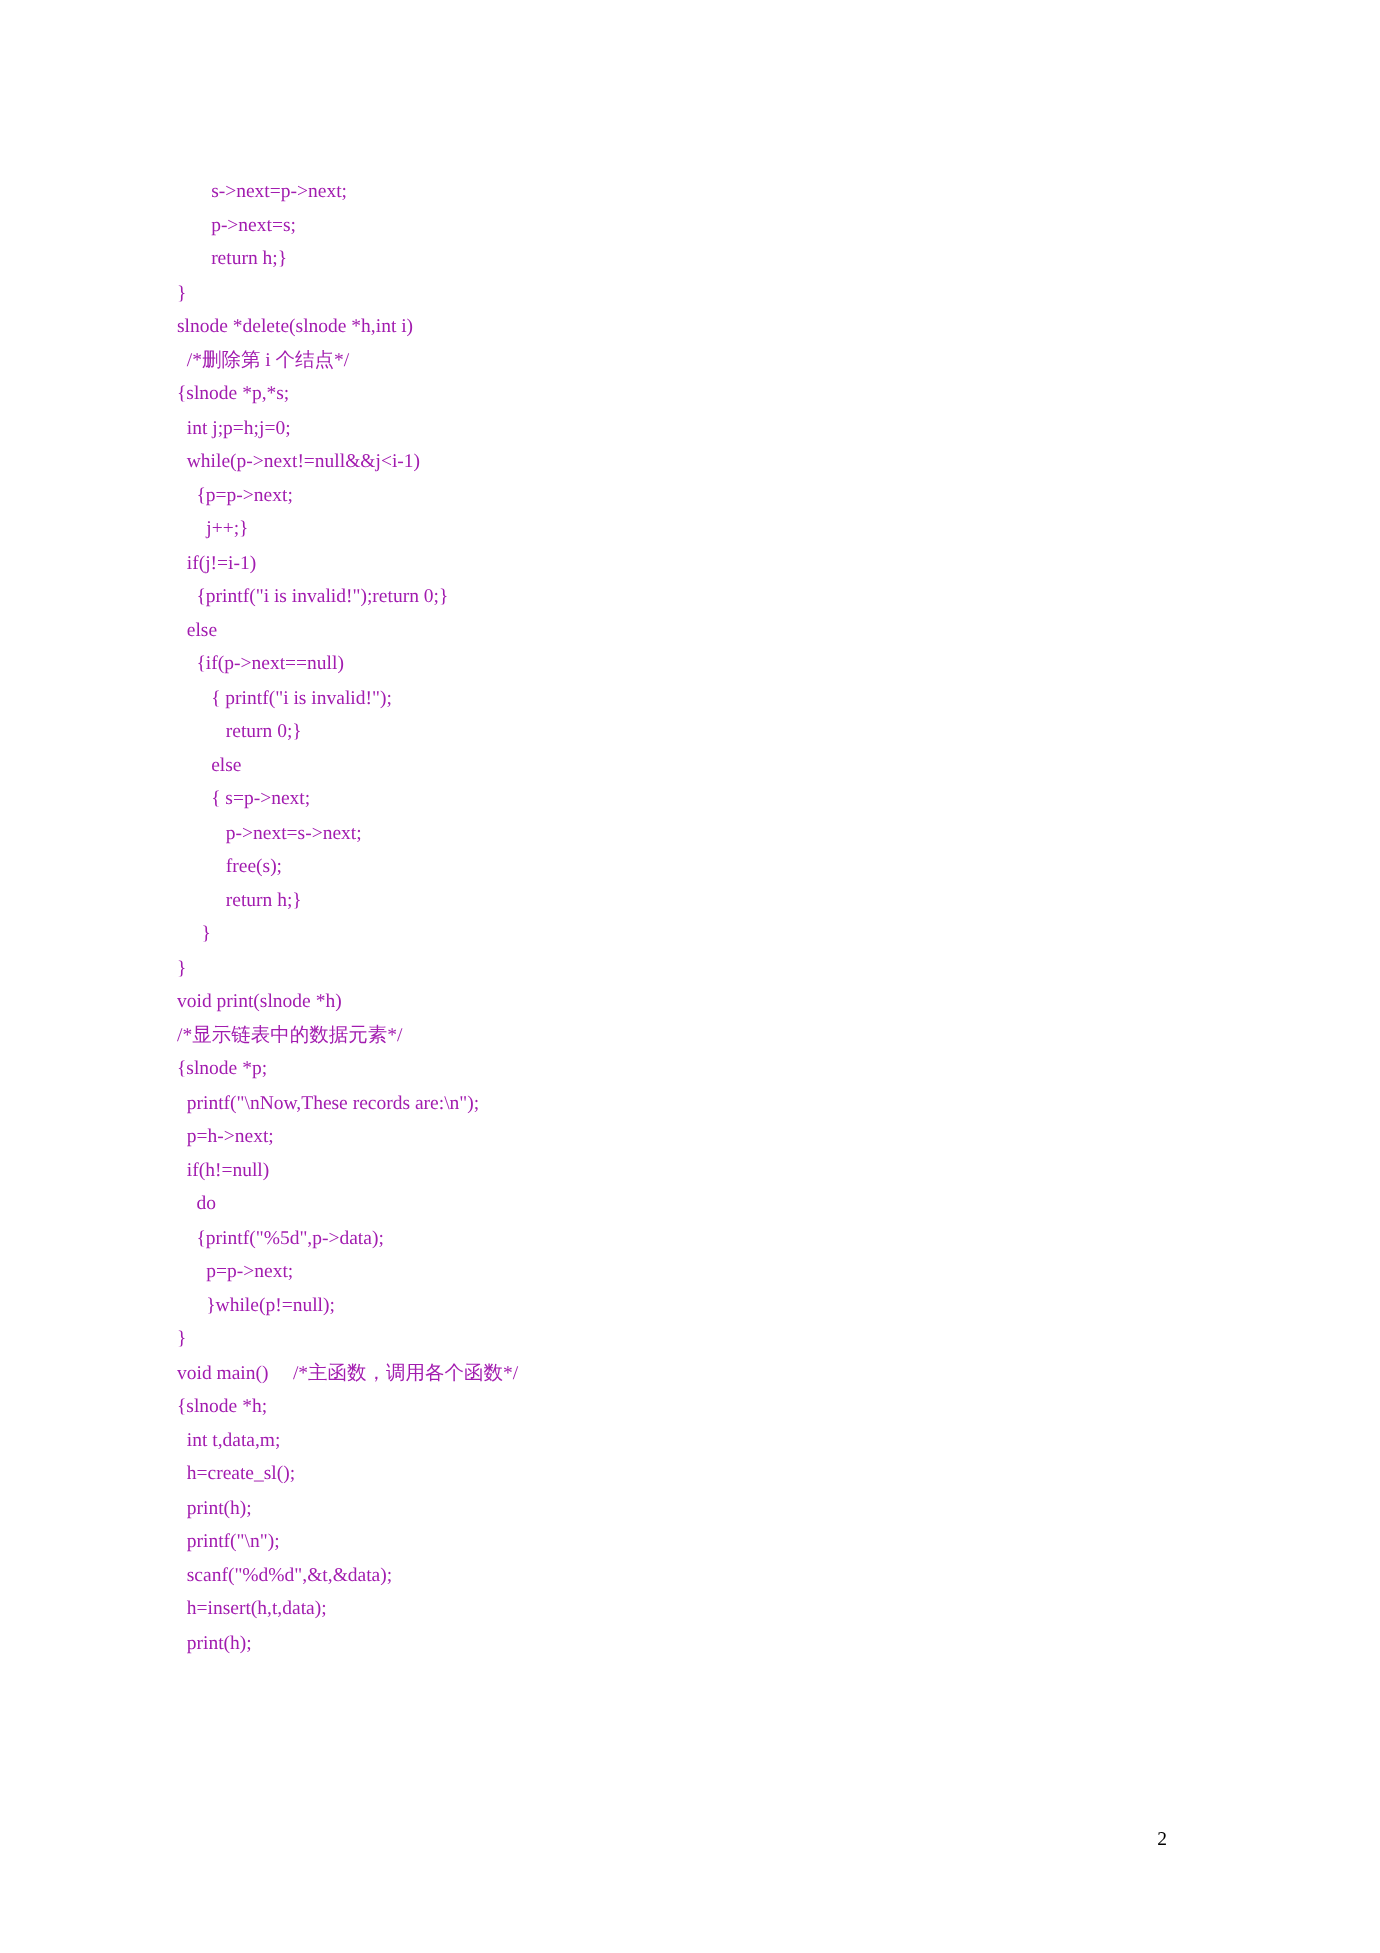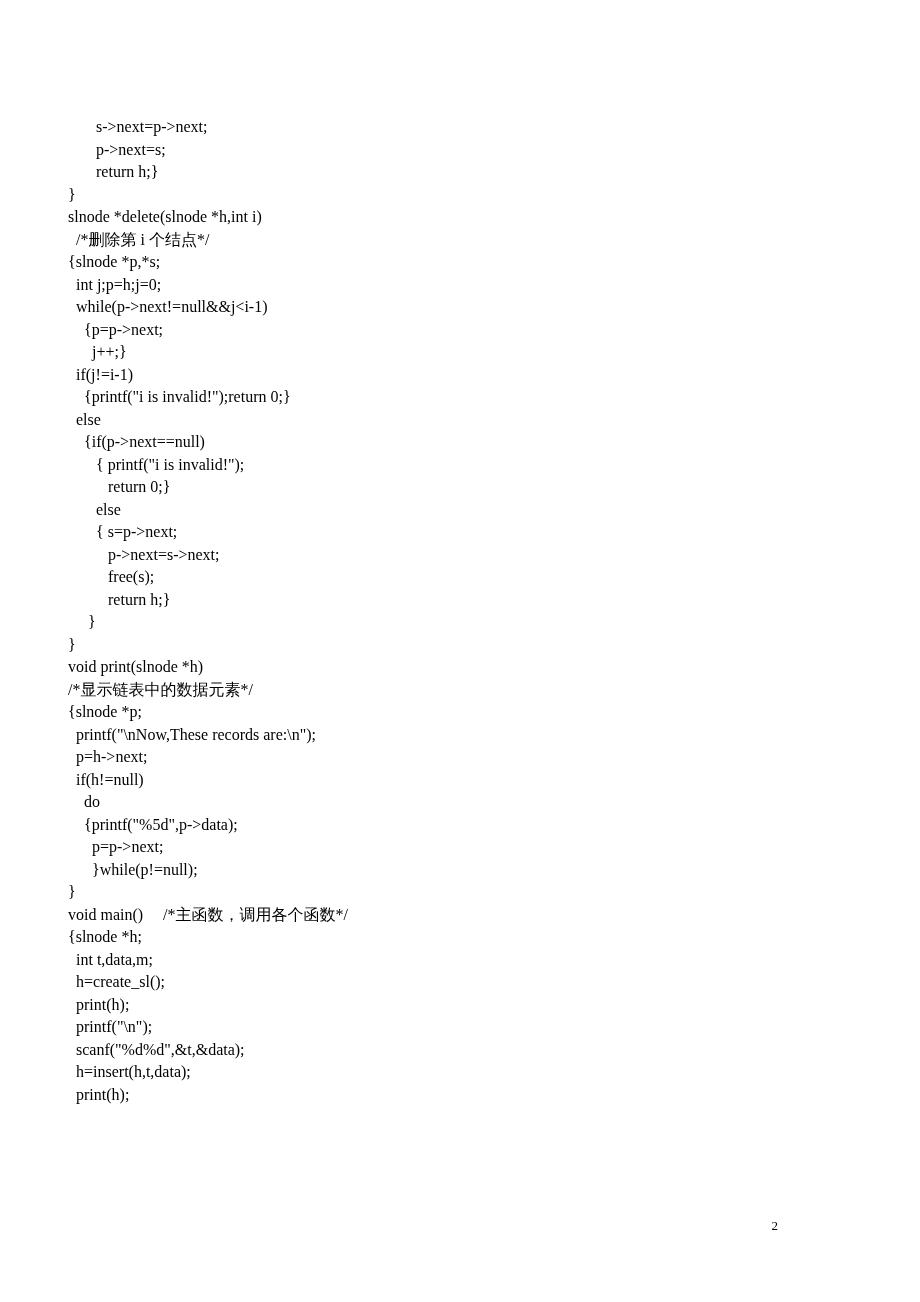--- a/index.html
+++ b/index.html
@@ -6,24 +6,24 @@
     margin: 0;
     padding: 0;
     background: #fff;
     font-family: "Times New Roman", "SimSun", serif;
     width: 920px;
     height: 1302px;
     position: relative;
     box-sizing: border-box;
   }
   .page-content {
-    padding: 116px 0 0 68px;
-    font-size: 16px;
+    padding: 116px 0 0 118px;
+    font-size: 13px;
     line-height: 22.5px;
-    color: #000000;
+    color: #a21caf;
     white-space: pre;
   }
   .page-num {
     position: absolute;
     right: 142px;
     bottom: 68px;
     font-size: 13px;
     color: #000;
   }
 </style>

